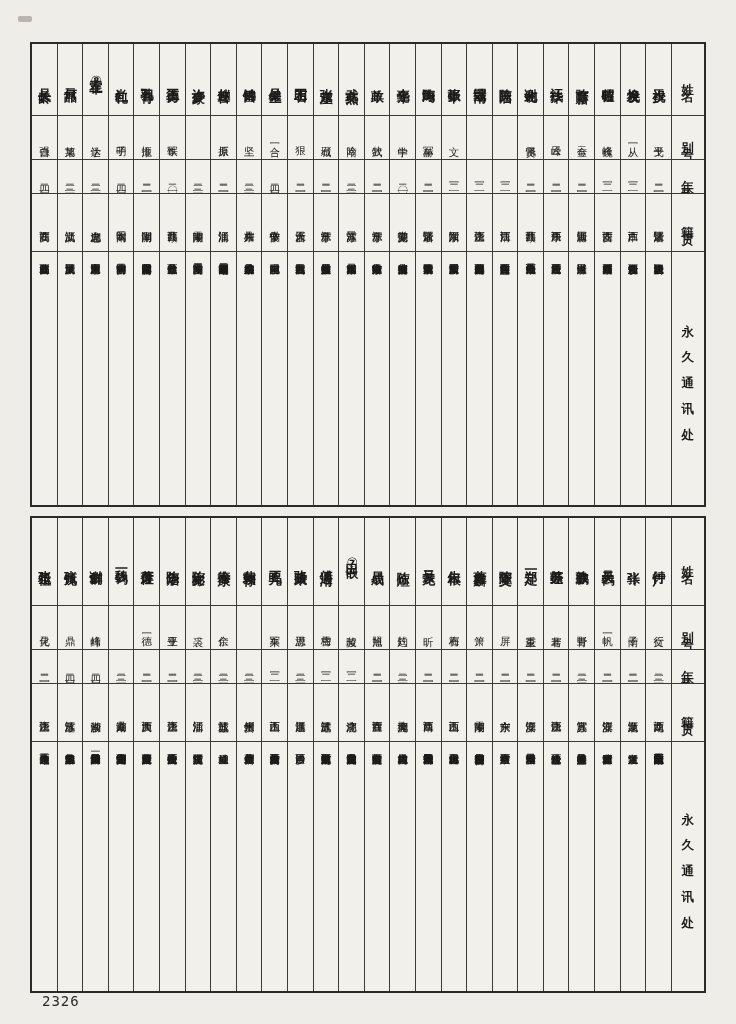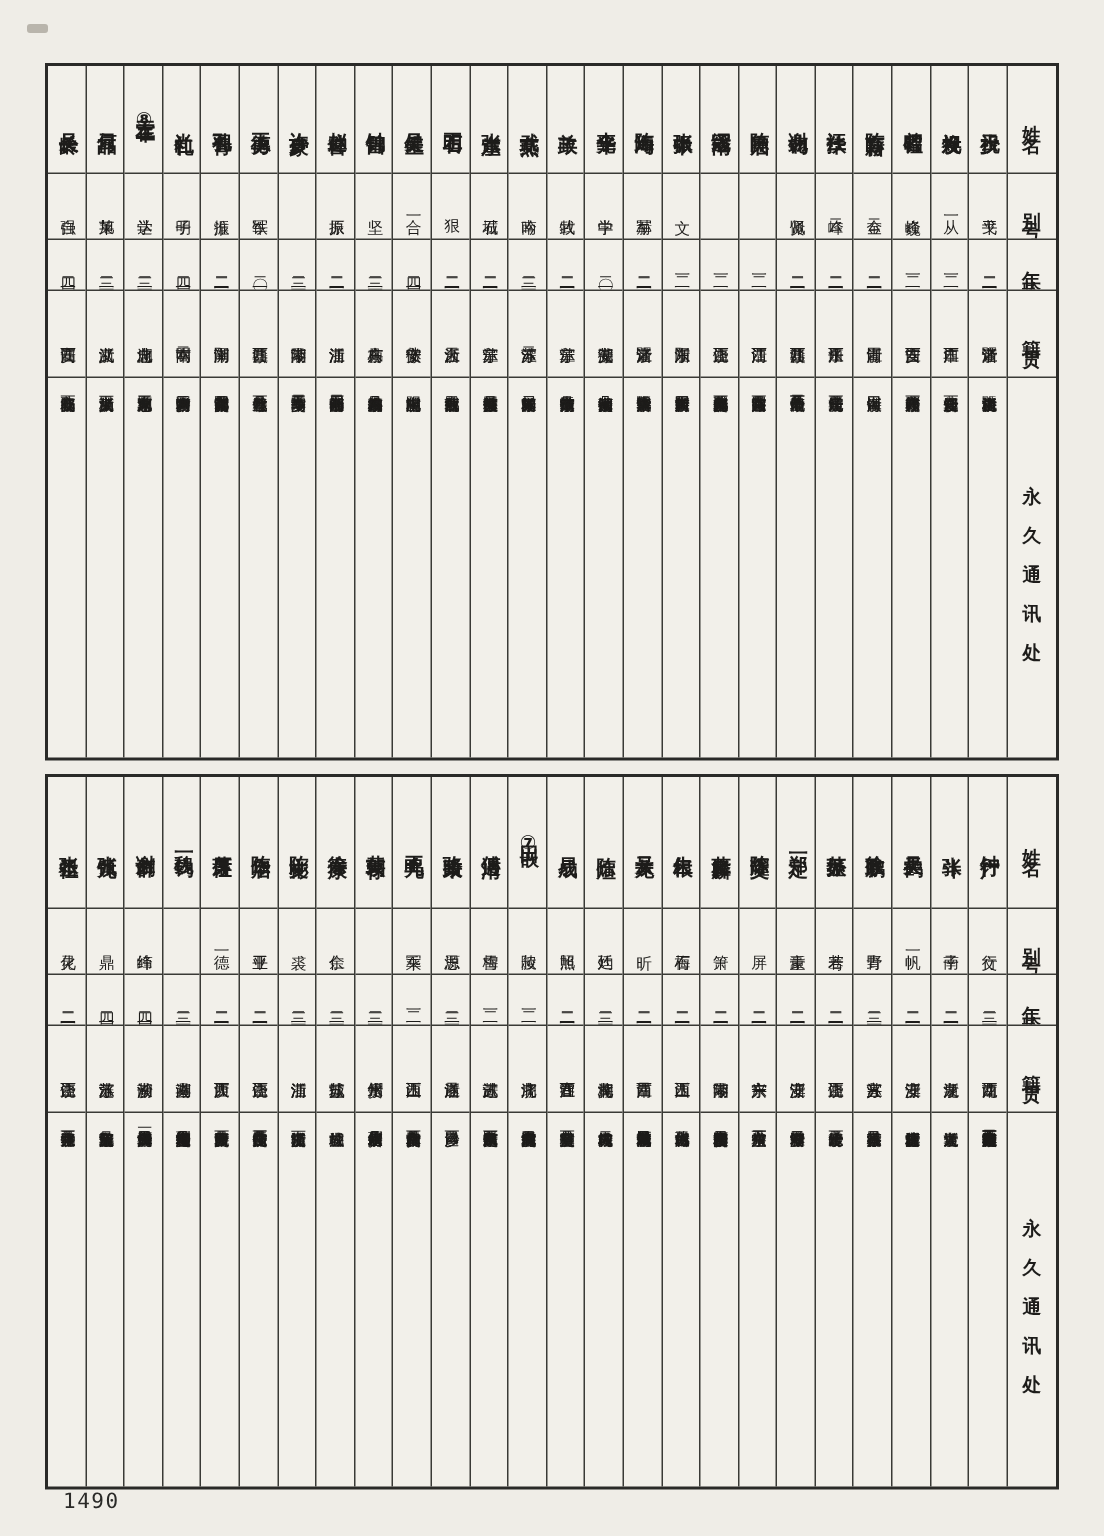--- a/index.html
+++ b/index.html
@@ -967,14 +967,14 @@
           <span class="vtxt">籍贯</span>
         </div>
         <div class="cell address">
           <span class="vtxt">永久通讯处</span>
         </div>
       </div>
     </div>
 
   </div>
 
-  <div class="pageno">1490</div>
+  <div class="pageno">2326</div>
 </div>
 
 </body></html>

